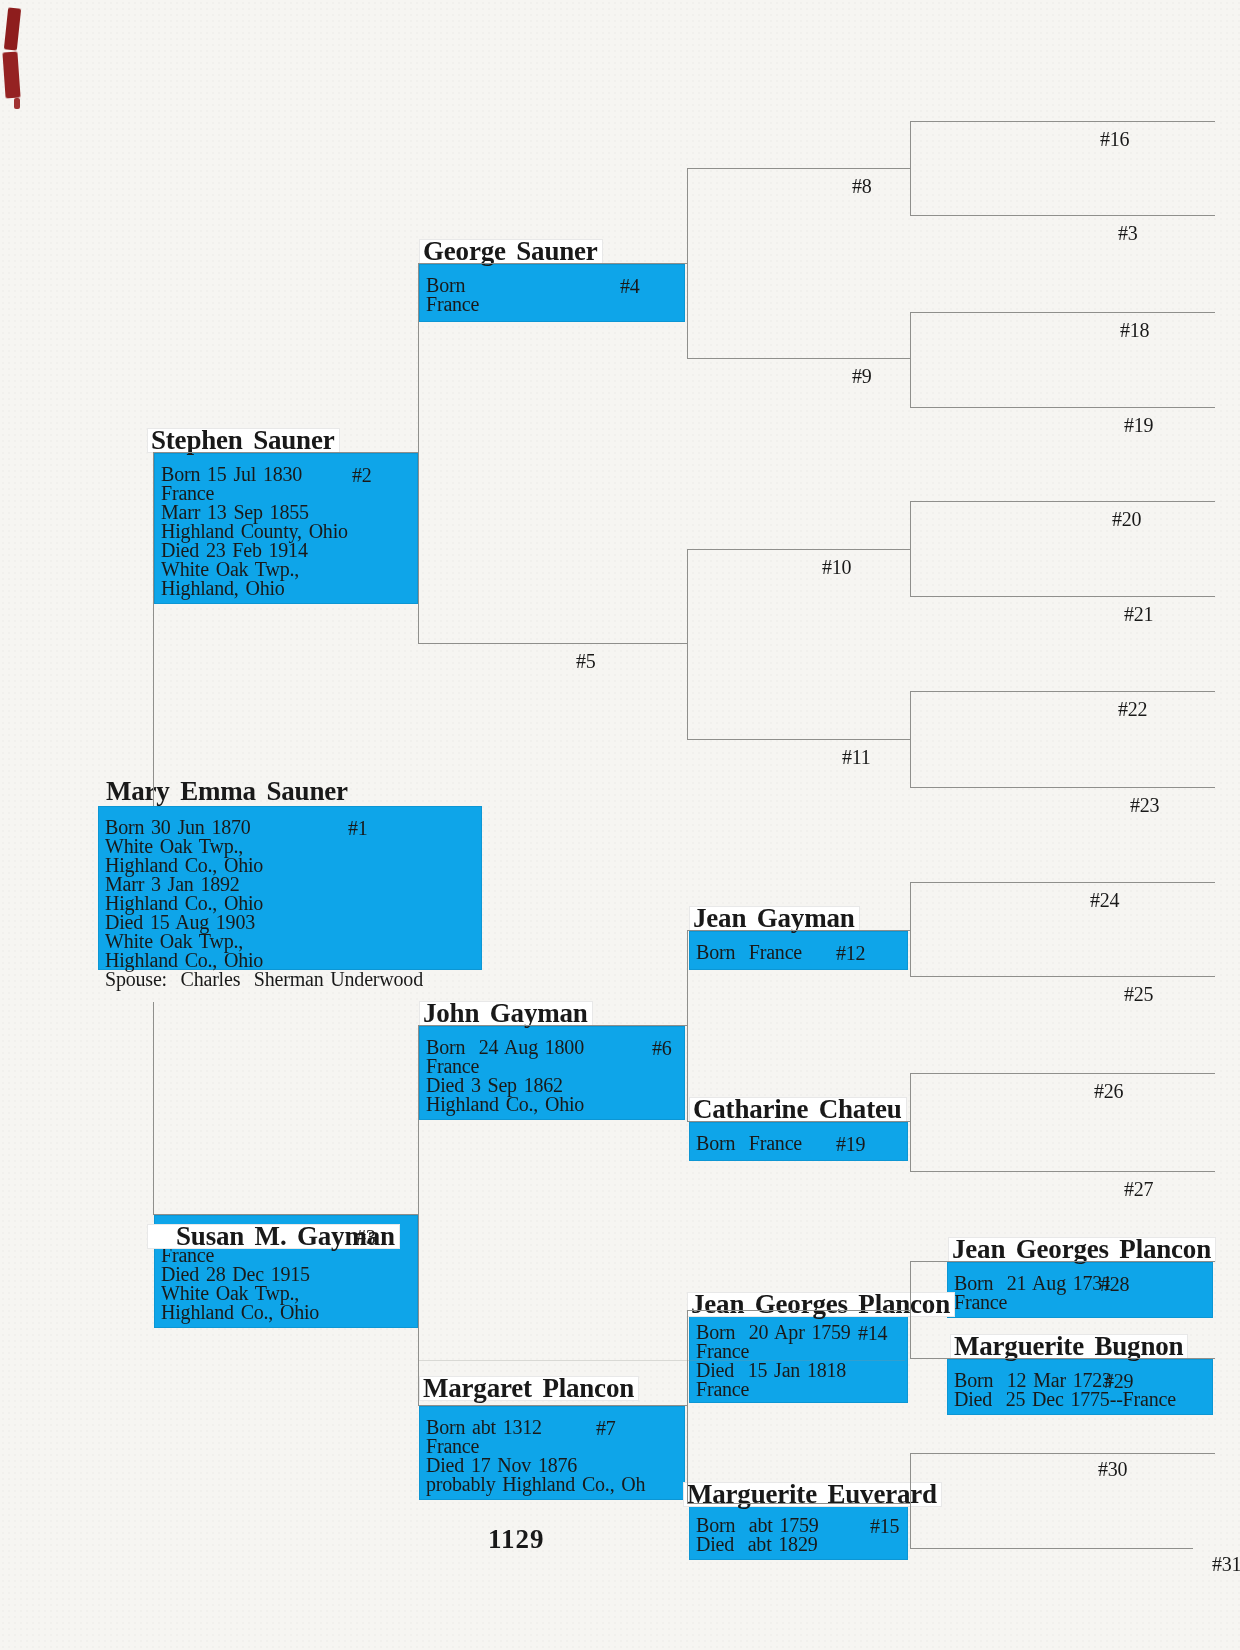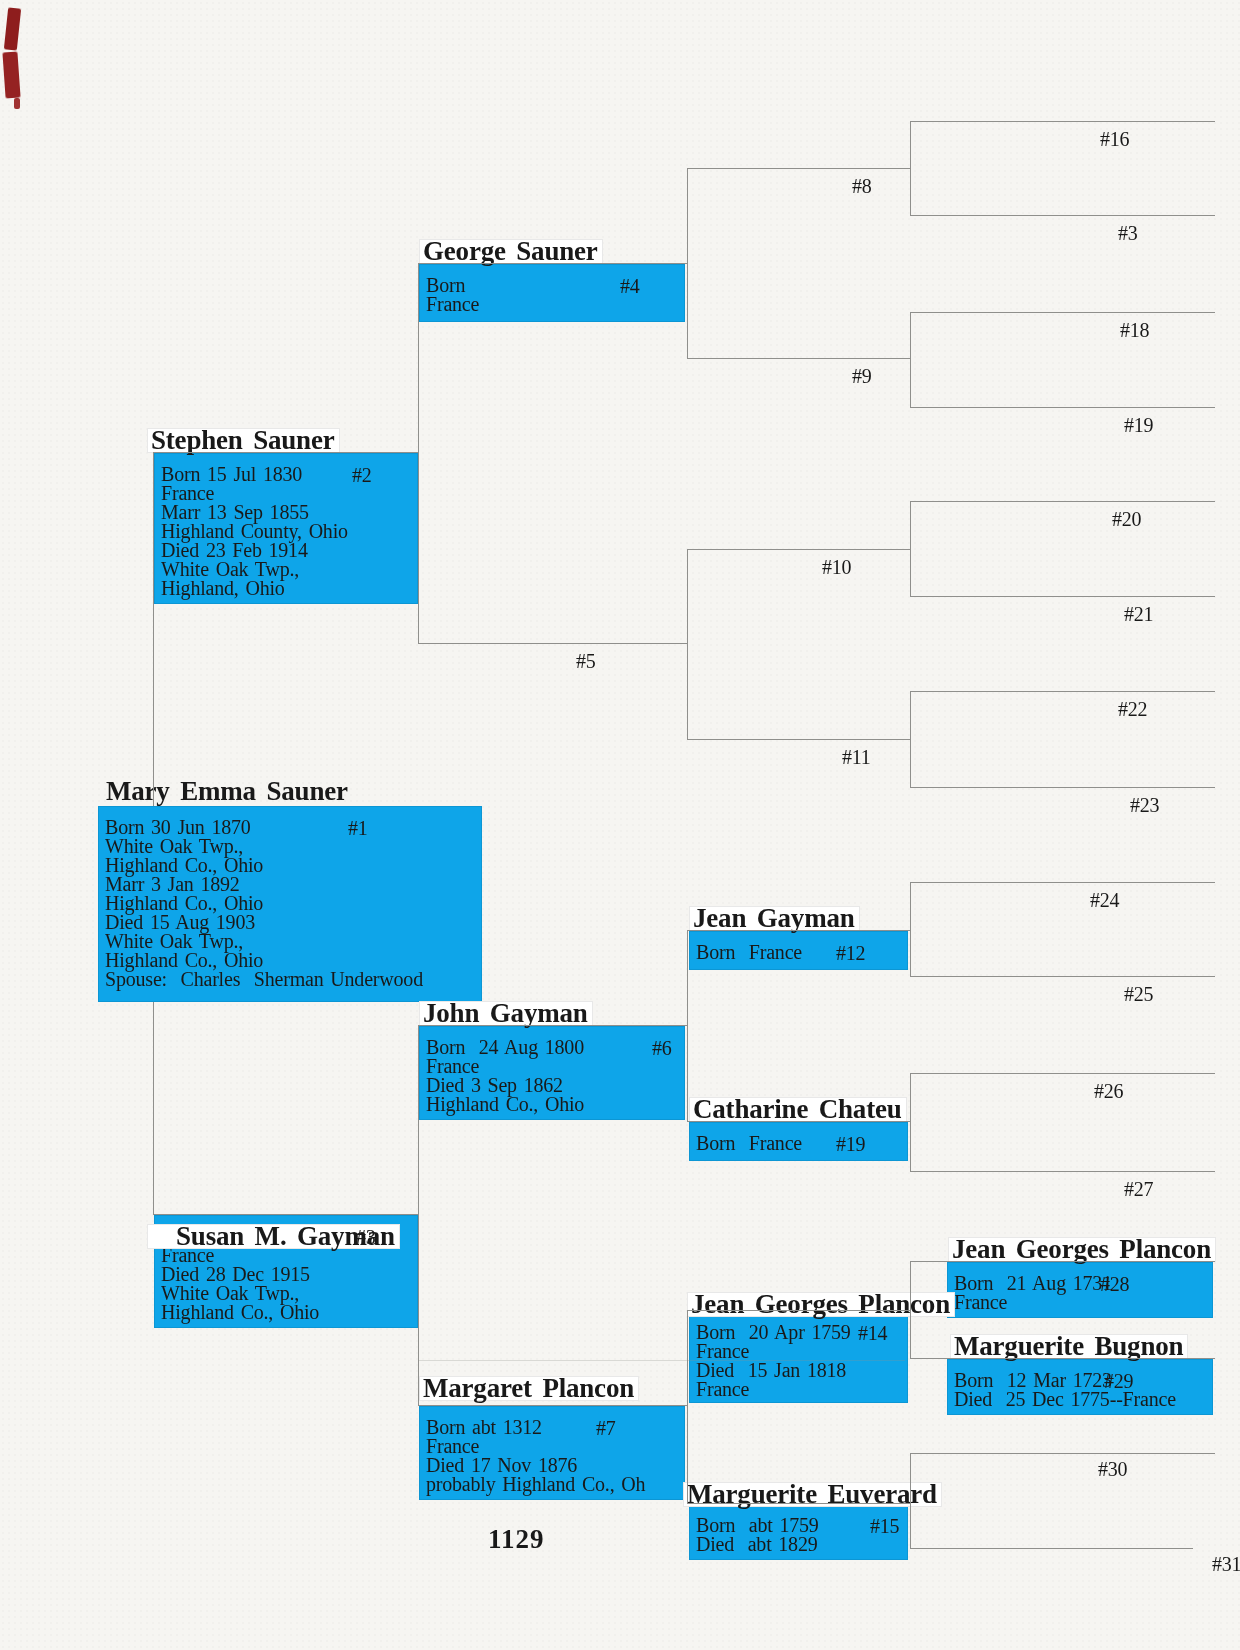--- a/index.html
+++ b/index.html
@@ -91,21 +91,21 @@
 <div class="hline" style="left:910px;top:882px;width:305px;"></div>
 <div class="hline" style="left:910px;top:976px;width:305px;"></div>
 <div class="hline" style="left:910px;top:1073px;width:305px;"></div>
 <div class="hline" style="left:910px;top:1171px;width:305px;"></div>
 <div class="hline" style="left:910px;top:1261px;width:305px;"></div>
 <div class="hline" style="left:910px;top:1358px;width:305px;"></div>
 <div class="hline" style="left:910px;top:1453px;width:305px;"></div>
 <div class="hline" style="left:910px;top:1548px;width:283px;"></div>
 
 <div class="pname nobg" style="left:106px;top:780px;">Mary Emma Sauner</div>
-<div class="pbox" style="left:98px;top:806px;width:384px;height:196px;">
+<div class="pbox" style="left:98px;top:806px;width:384px;height:164px;">
   <div class="dl">Born 30 Jun 1870</div>
   <div class="dl">White Oak Twp.,</div>
   <div class="dl">Highland Co., Ohio</div>
   <div class="dl">Marr 3 Jan 1892</div>
   <div class="dl">Highland Co., Ohio</div>
   <div class="dl">Died 15 Aug 1903</div>
   <div class="dl">White Oak Twp.,</div>
   <div class="dl">Highland Co., Ohio</div>
   <div class="dl">Spouse:  Charles  Sherman Underwood</div>
 </div>

